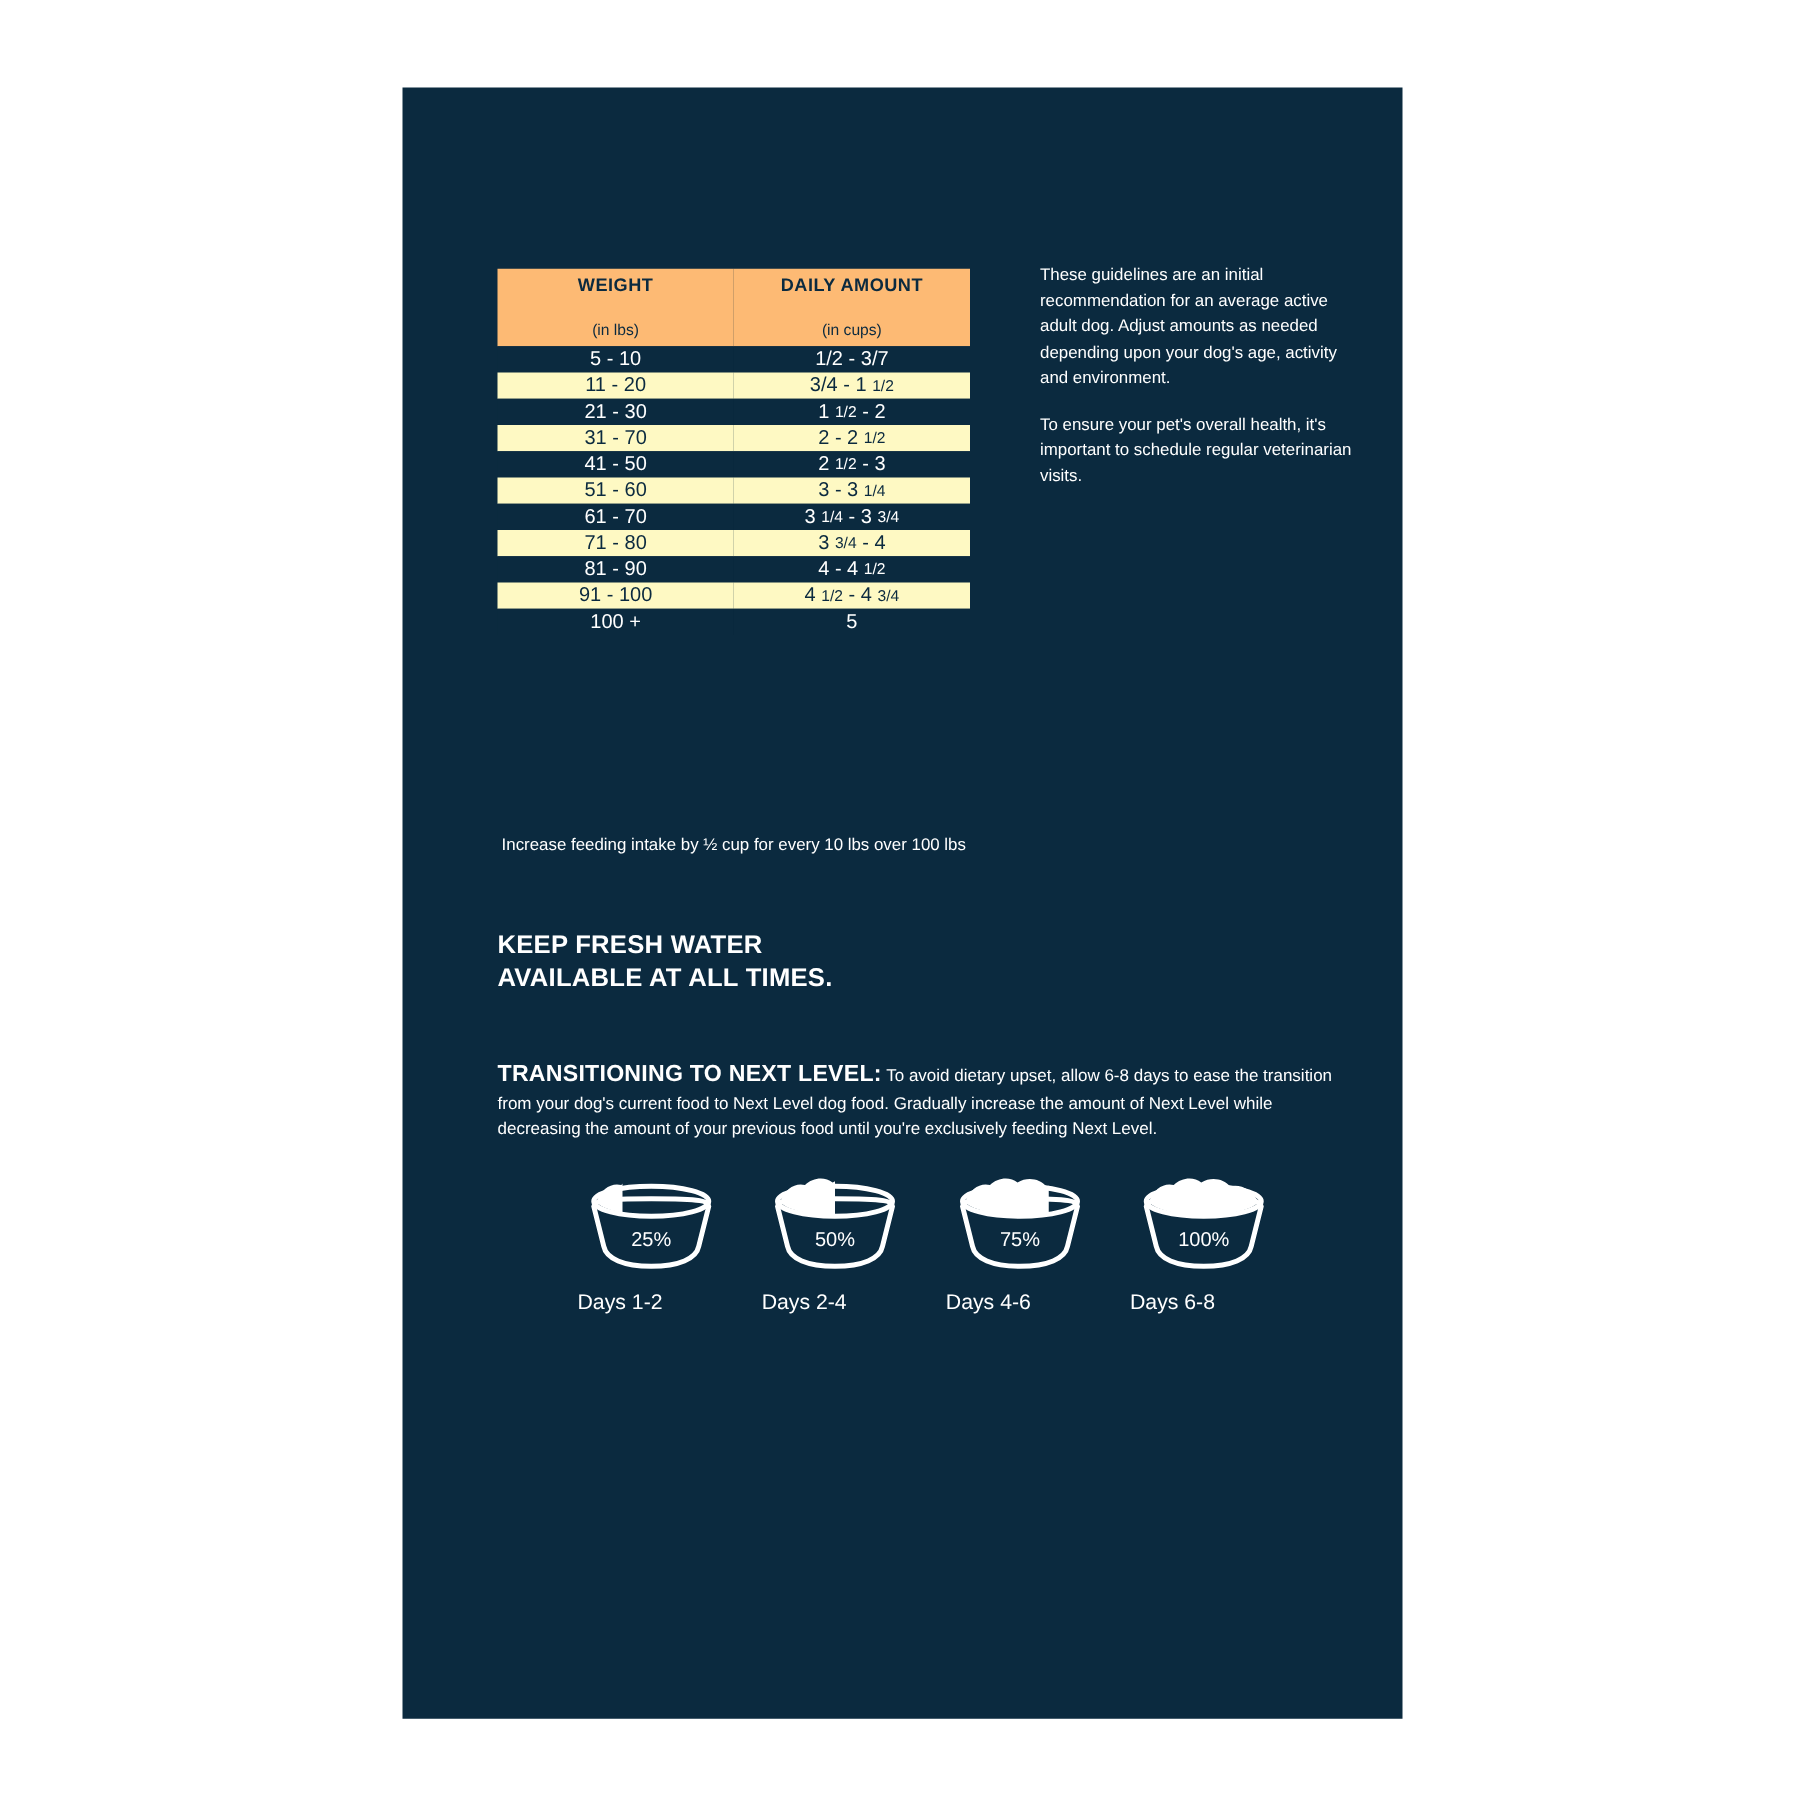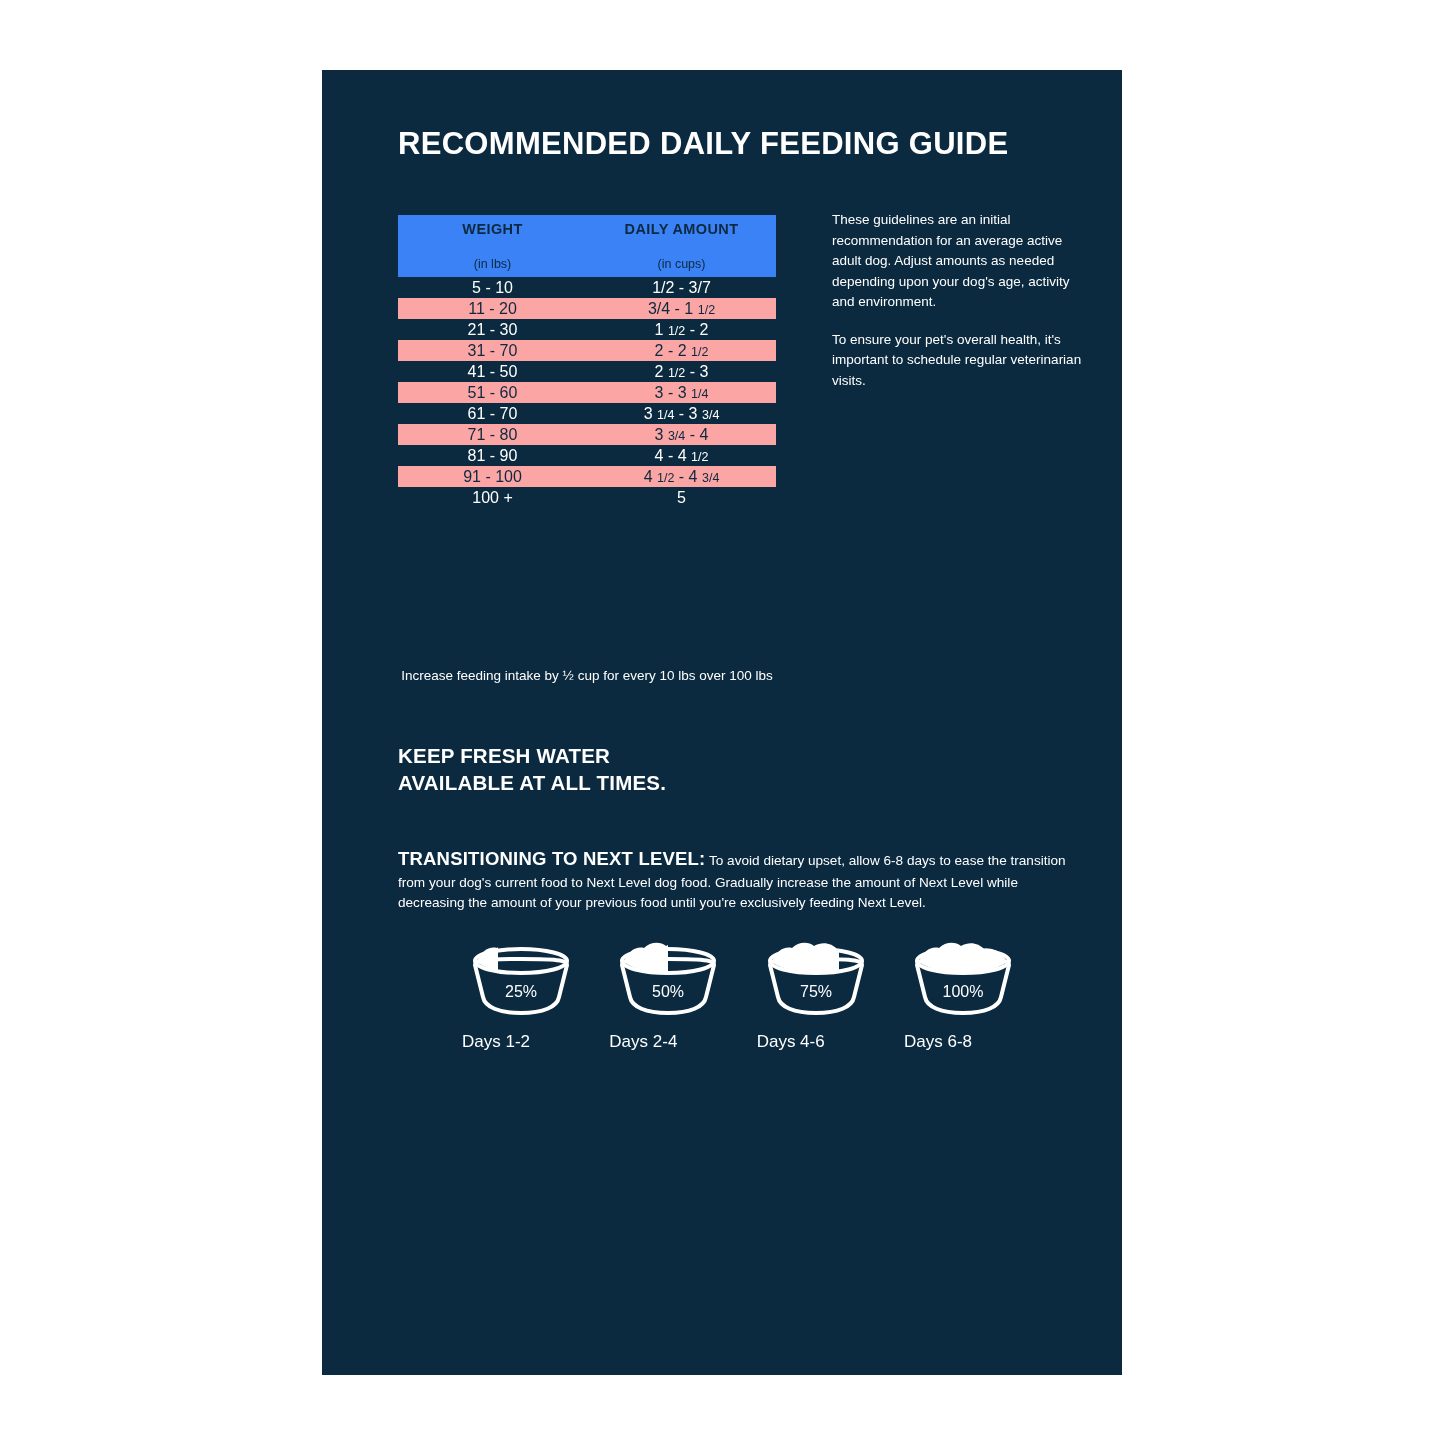--- a/index.html
+++ b/index.html
@@ -44,21 +44,21 @@
   table.feeding {
     border-collapse: collapse;
     width: 378px;
     table-layout: fixed;
   }
   table.feeding td, table.feeding th {
     padding: 0;
     margin: 0;
   }
   .hdr-row th {
-    background: #3b82f6;
+    background: #fdba74;
     color: #0b2a3f;
     text-align: center;
     vertical-align: middle;
     height: 62px;
     font-weight: bold;
     font-size: 14.5px;
     letter-spacing: 0.4px;
   }
   .hdr-sub {
     display: block;
@@ -71,21 +71,21 @@
     height: 21px;
     text-align: center;
     vertical-align: middle;
     font-size: 16px;
   }
   .data-row.dark td {
     background: #0b2a3f;
     color: #ffffff;
   }
   .data-row.light td {
-    background: #fca5a5;
+    background: #fef9c3;
     color: #0b2a3f;
   }
   .frac {
     font-size: 12.5px;
     vertical-align: 0.5px;
   }
   #table-note {
     position: absolute;
     left: 76px;
     top: 596px;
@@ -156,21 +156,20 @@
     margin-top: 15px;
     font-size: 17px;
     color: #ffffff;
   }
 </style>
 </head>
 <body>
 
 <div id="panel">
 
-  <div id="title">RECOMMENDED DAILY FEEDING GUIDE</div>
 
   <div id="table-wrap">
     <table class="feeding">
       <thead>
         <tr class="hdr-row">
           <th>
             <span>WEIGHT</span>
             <span class="hdr-sub">(in lbs)</span>
           </th>
           <th>

